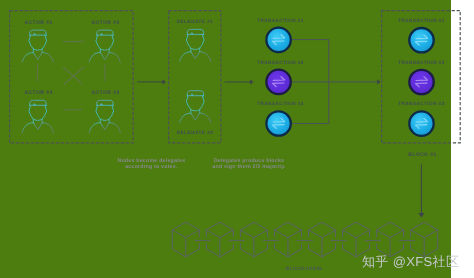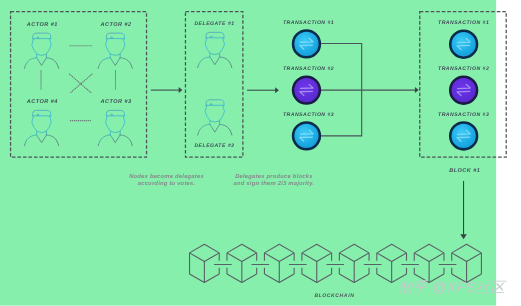--- a/index.html
+++ b/index.html
@@ -1,19 +1,19 @@
 <!DOCTYPE html>
 <html><head>
 <meta charset="utf-8">
 <style>
   html,body{margin:0;padding:0;background:#ffffff;}
   body{width:474px;height:278px;overflow:hidden;
        font-family:"Liberation Sans",sans-serif;}
-  #stage{position:relative;width:451px;height:278px;background:#86efac;
-        -webkit-font-smoothing:antialiased;text-rendering:geometricPrecision;font-style:italic;}
+  #stage{position:relative;width:451px;height:278px;background:#4d7c0f;
+        -webkit-font-smoothing:antialiased;text-rendering:geometricPrecision;}
   svg#art{position:absolute;left:0;top:0;width:474px;height:278px;display:block;}
   .lbl{font-family:"Liberation Sans",sans-serif;font-weight:bold;
        letter-spacing:0.45px;fill:#3f4b55;}
   .lbl-sm{font-size:5px;}
   .lbl-tx{font-size:4.65px;letter-spacing:0.45px;}
   .lbl-dl{font-size:4.6px;letter-spacing:0.5px;}
   .cap{font-family:"Liberation Sans",sans-serif;font-weight:bold;
        font-size:5.3px;fill:#86898c;letter-spacing:0.2px;}
   .bcl{font-family:"Liberation Sans",sans-serif;font-weight:bold;
        font-size:4.6px;fill:#4a555e;letter-spacing:0.55px;}

